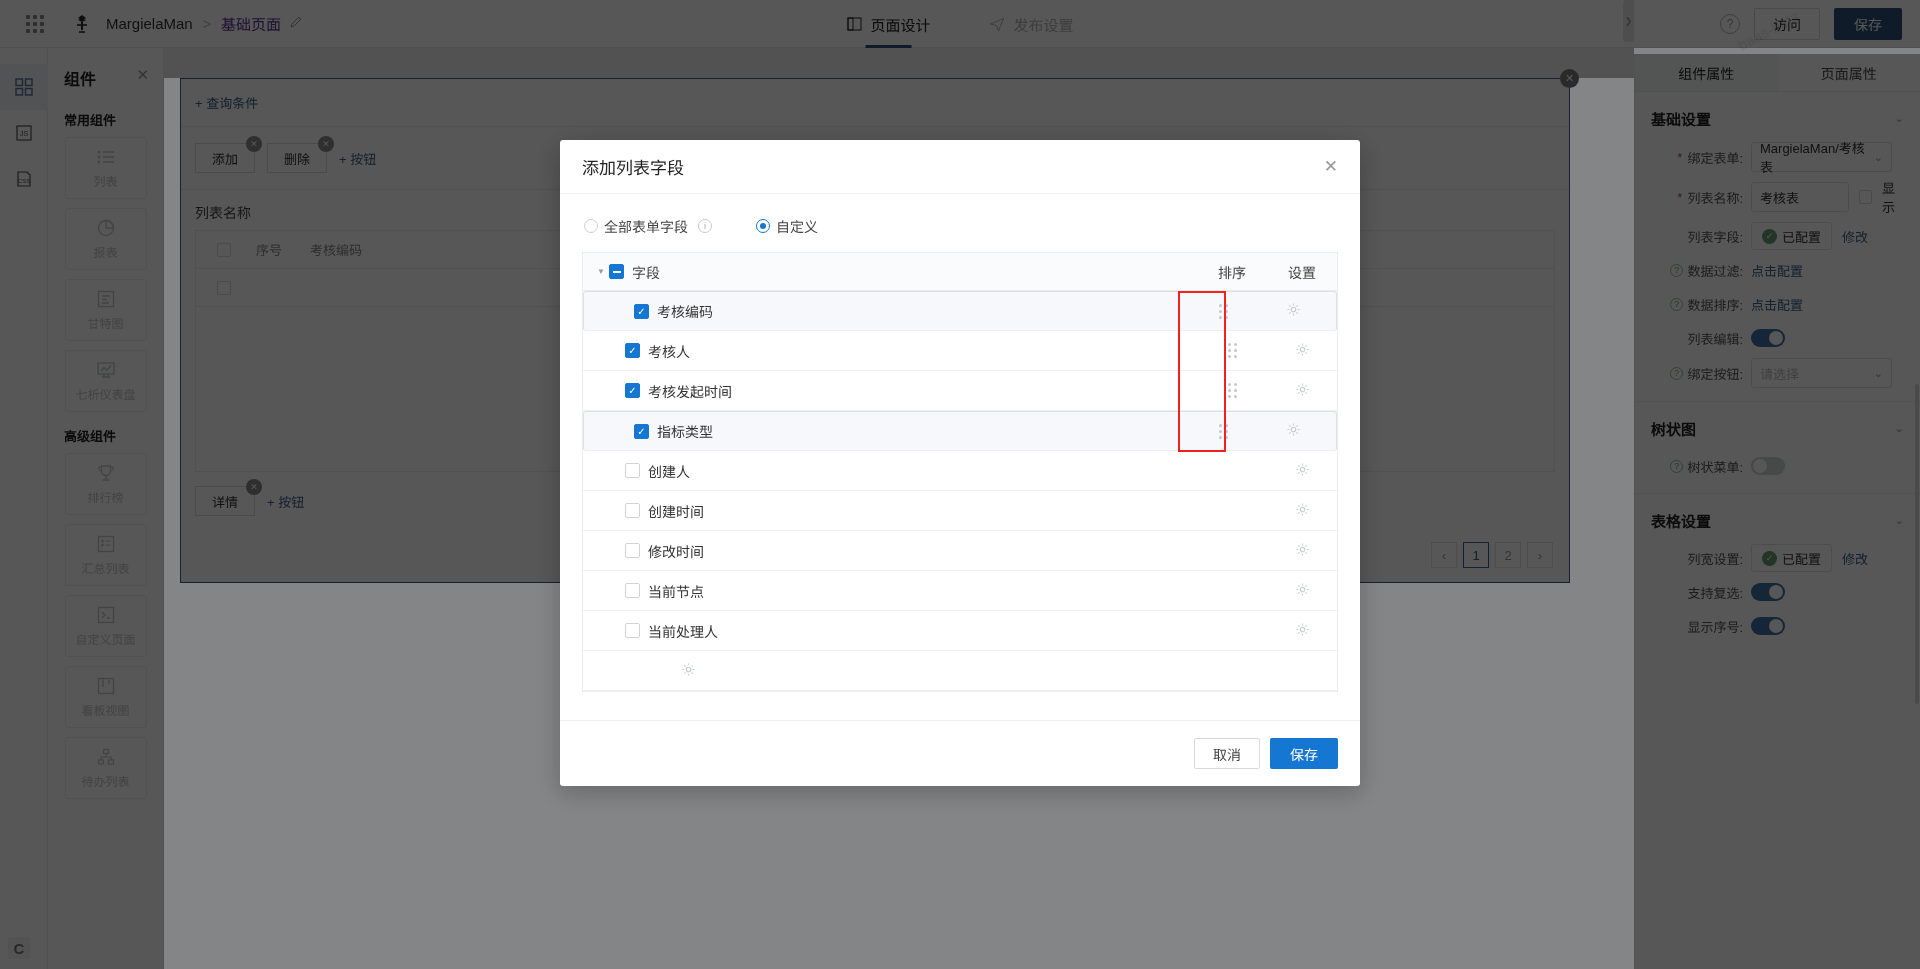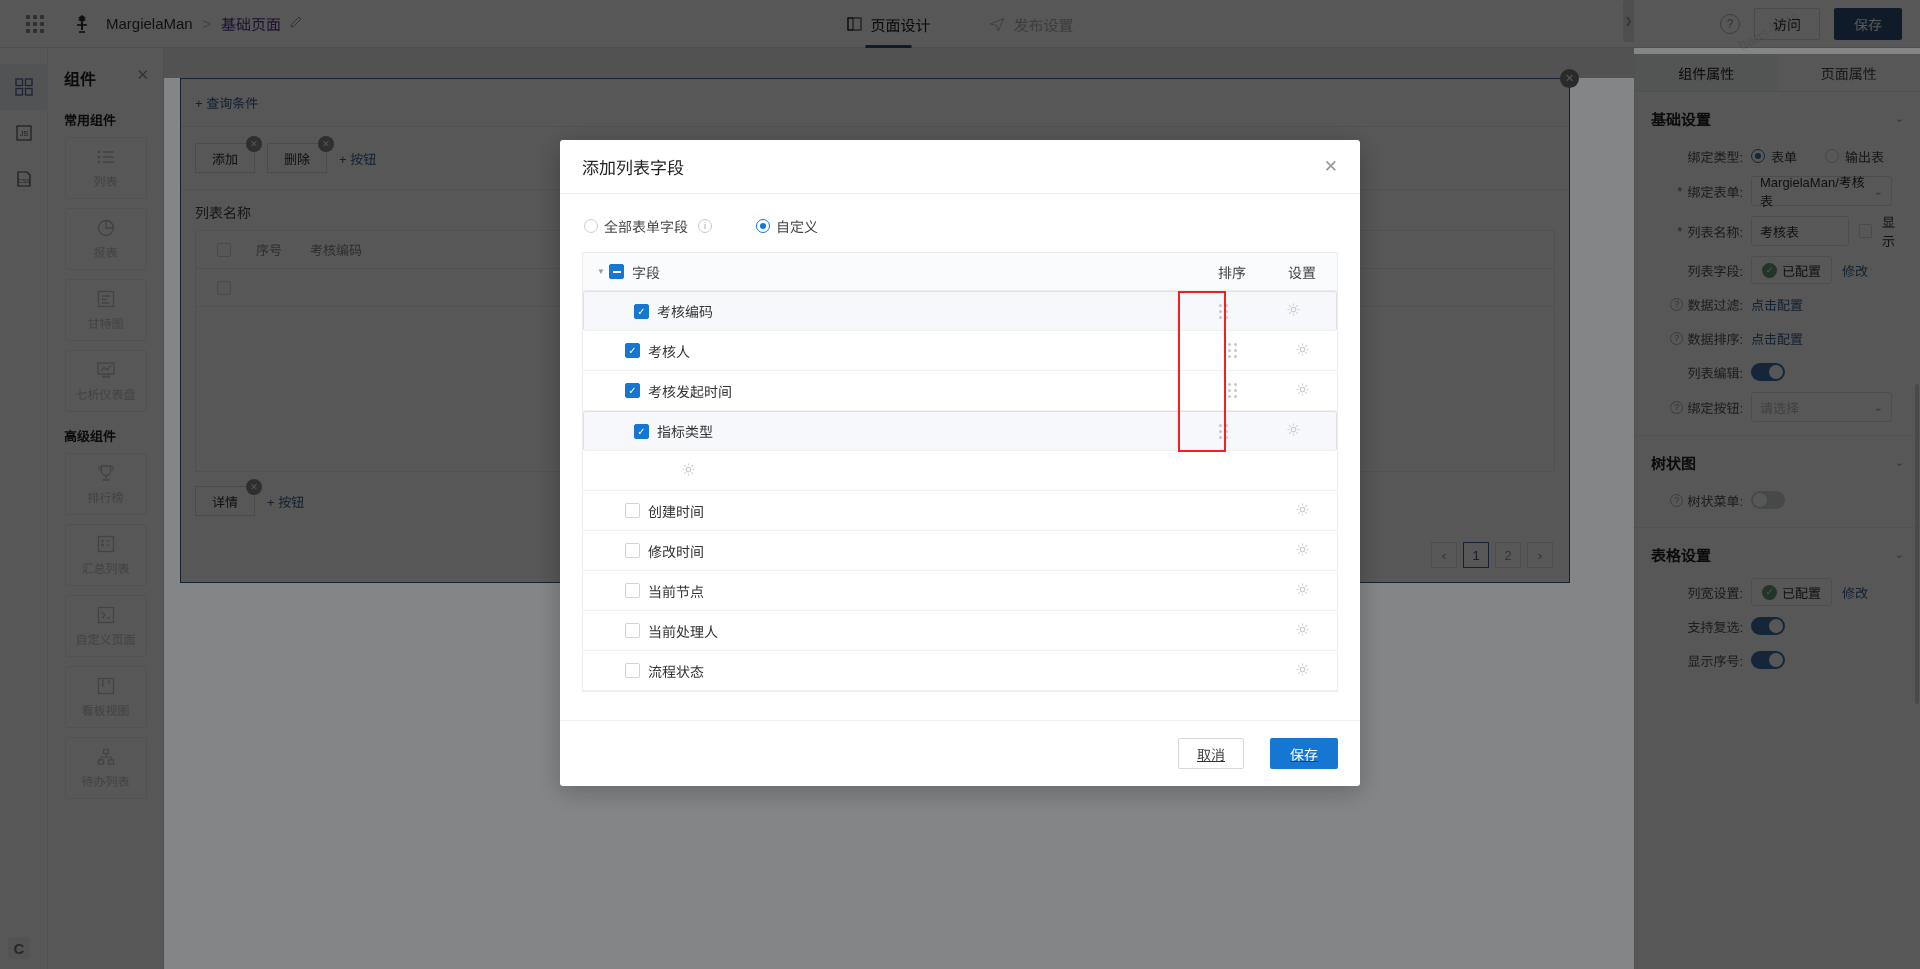--- a/index.html
+++ b/index.html
@@ -184,21 +184,21 @@
   .chk.ind { background: #1677d2; border-color: #1677d2; }
   .chk.ind::after { content: ""; width: 8px; height: 2px; background: #fff; display: block; }
   .indent { margin-left: 42px; }
   .hdr-label { margin-left: 8px; }
   .drag { display: grid; grid-template-columns: 3px 3px; grid-template-rows: 3px 3px 3px;
     gap: 3px; cursor: grab; }
   .drag i { width: 3px; height: 3px; background: #c3c6cb; border-radius: 50%; }
   .gear { color: #c8cbd0; cursor: pointer; }
   .annot { position: absolute; border: 2.5px solid #f42020; pointer-events: none; }
   .m-ft { height: 66px; display: flex; align-items: center; justify-content: flex-end;
-    gap: 26px; padding: 0 22px; border-top: 1px solid #f0f0f0; margin-top: 18px; text-decoration: underline; }
+    gap: 10px; padding: 0 22px; border-top: 1px solid #f0f0f0; margin-top: 18px; }
   .m-cancel { height: 31px; padding: 0 18px; border: 1px solid #d9d9d9; background: #fff;
     font-size: 14px; color: #444; border-radius: 2px; cursor: pointer; }
   .m-save { height: 31px; padding: 0 20px; border: none; background: #1677d2; color: #fff;
     font-size: 14px; border-radius: 2px; cursor: pointer; }
 </style>
 </head>
 <body>
 
 <div id="root">
 
@@ -430,33 +430,20 @@
         <div class="rtab active">组件属性</div>
         <div class="rtab">页面属性</div>
       </div>
 
       <div class="sect-hd">
         <h4>基础设置</h4>
         <span class="chev">⌄</span>
       </div>
 
 
-      <div class="frow">
-        <div class="flabel">绑定类型:</div>
-        <div class="fval">
-          <span style="display:flex;align-items:center;">
-            <span class="radio on"></span>
-            <span class="rlabel">表单</span>
-          </span>
-          <span style="display:flex;align-items:center;">
-            <span class="radio"></span>
-            <span class="rlabel">输出表</span>
-          </span>
-        </div>
-      </div>
 
       <div class="frow">
         <div class="flabel">
           <span class="req">*</span>
           <span>绑定表单:</span>
         </div>
         <div class="fval" style="padding-right:14px;">
           <div class="sel">
             <span>MargielaMan/考核表</span>
             <span class="chev">⌄</span>
@@ -710,20 +697,24 @@
             <span class="gear">
               <svg width="15" height="15" viewBox="0 0 16 16" fill="none" stroke="#c8cbd0" stroke-width="1.2">
                   <circle cx="8" cy="8" r="2.4"></circle>
                   <path d="M8 1.6v1.8M8 12.6v1.8M1.6 8h1.8M12.6 8h1.8M3.5 3.5l1.3 1.3M11.2 11.2l1.3 1.3M12.5 3.5l-1.3 1.3M4.8 11.2l-1.3 1.3"></path>
                 </svg>
             </span>
           </div>
         </div>
 
         <div class="f-row">
+          <div class="fc-name">
+            <span class="chk indent"></span>
+            <span class="hdr-label">创建人</span>
+          </div>
           <div class="fc-sort"></div>
           <div class="fc-set">
             <span class="gear">
               <svg width="15" height="15" viewBox="0 0 16 16" fill="none" stroke="#c8cbd0" stroke-width="1.2">
                   <circle cx="8" cy="8" r="2.4"></circle>
                   <path d="M8 1.6v1.8M8 12.6v1.8M1.6 8h1.8M12.6 8h1.8M3.5 3.5l1.3 1.3M11.2 11.2l1.3 1.3M12.5 3.5l-1.3 1.3M4.8 11.2l-1.3 1.3"></path>
                 </svg>
             </span>
           </div>
         </div>
@@ -786,24 +777,20 @@
             <span class="gear">
               <svg width="15" height="15" viewBox="0 0 16 16" fill="none" stroke="#c8cbd0" stroke-width="1.2">
                   <circle cx="8" cy="8" r="2.4"></circle>
                   <path d="M8 1.6v1.8M8 12.6v1.8M1.6 8h1.8M12.6 8h1.8M3.5 3.5l1.3 1.3M11.2 11.2l1.3 1.3M12.5 3.5l-1.3 1.3M4.8 11.2l-1.3 1.3"></path>
                 </svg>
             </span>
           </div>
         </div>
 
         <div class="f-row">
-          <div class="fc-name">
-            <span class="chk indent"></span>
-            <span class="hdr-label">流程状态</span>
-          </div>
           <div class="fc-sort"></div>
           <div class="fc-set">
             <span class="gear">
               <svg width="15" height="15" viewBox="0 0 16 16" fill="none" stroke="#c8cbd0" stroke-width="1.2">
                   <circle cx="8" cy="8" r="2.4"></circle>
                   <path d="M8 1.6v1.8M8 12.6v1.8M1.6 8h1.8M12.6 8h1.8M3.5 3.5l1.3 1.3M11.2 11.2l1.3 1.3M12.5 3.5l-1.3 1.3M4.8 11.2l-1.3 1.3"></path>
                 </svg>
             </span>
           </div>
         </div>

